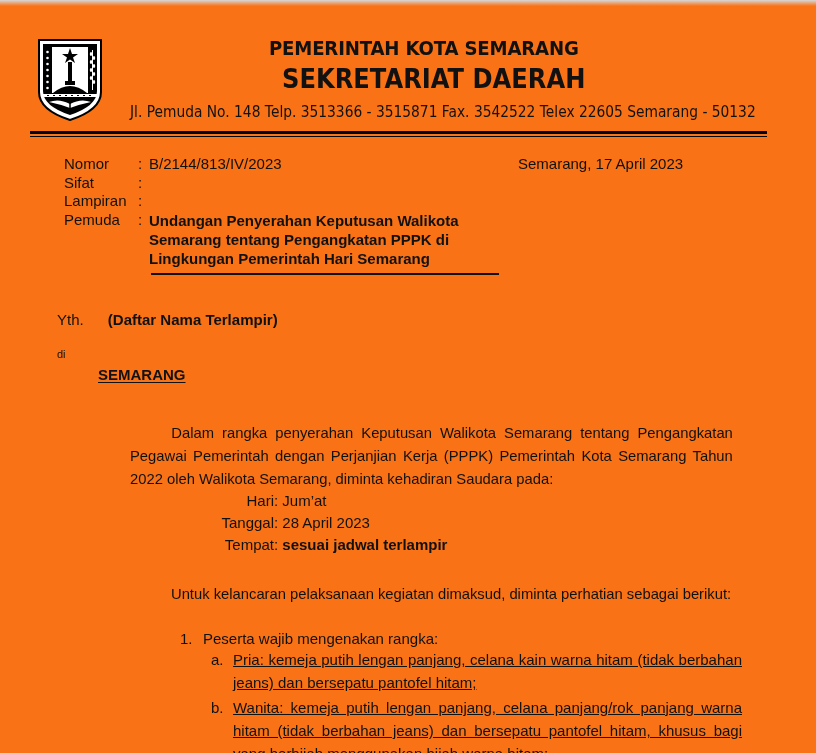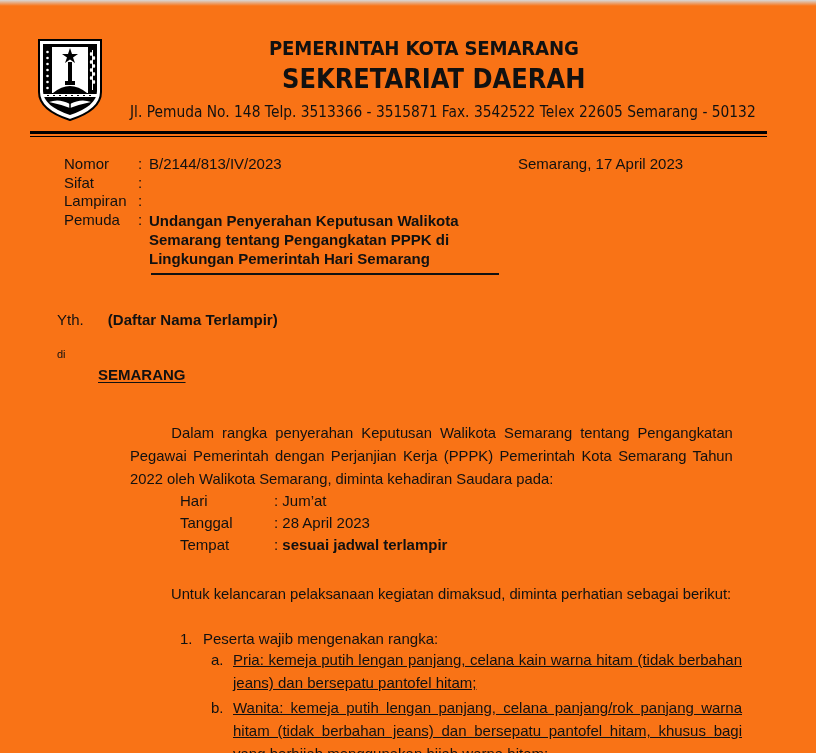--- a/index.html
+++ b/index.html
@@ -71,21 +71,21 @@
     .para {
       position: absolute; left: 130px; width: 612px; font-size: 15px; line-height: 23px;
       text-align: justify; text-align-last: left;
       font-family: "Liberation Sans", sans-serif;
       transform: scaleX(0.985); transform-origin: left;
     }
     .para .indent { display: inline-block; width: 42px; }
     .para1 { top: 421px; }
     .para2 { top: 582px; left: 130px; }
     .details { position: absolute; left: 180px; top: 490px; font-size: 15px; line-height: 22px; }
-    .detail-row { display: flex; }
+    .detail-row { display: flex; text-align: right; }
     .detail-label { width: 94px; }
     .detail-value-strong { font-weight: bold; }
     .list { position: absolute; left: 180px; top: 627px; width: 562px; font-size: 15px; line-height: 23px; }
     .list-item { display: flex; }
     .list-num { width: 23px; }
     .sub-list { position: absolute; left: 211px; top: 648px; width: 531px; font-size: 15px; line-height: 23px; }
     .sub-item { display: flex; margin-bottom: 2px; }
     .sub-letter { width: 22px; flex: 0 0 22px; }
     .sub-text { text-align: justify; text-align-last: left; flex: 1; text-decoration: underline; }
   </style>

